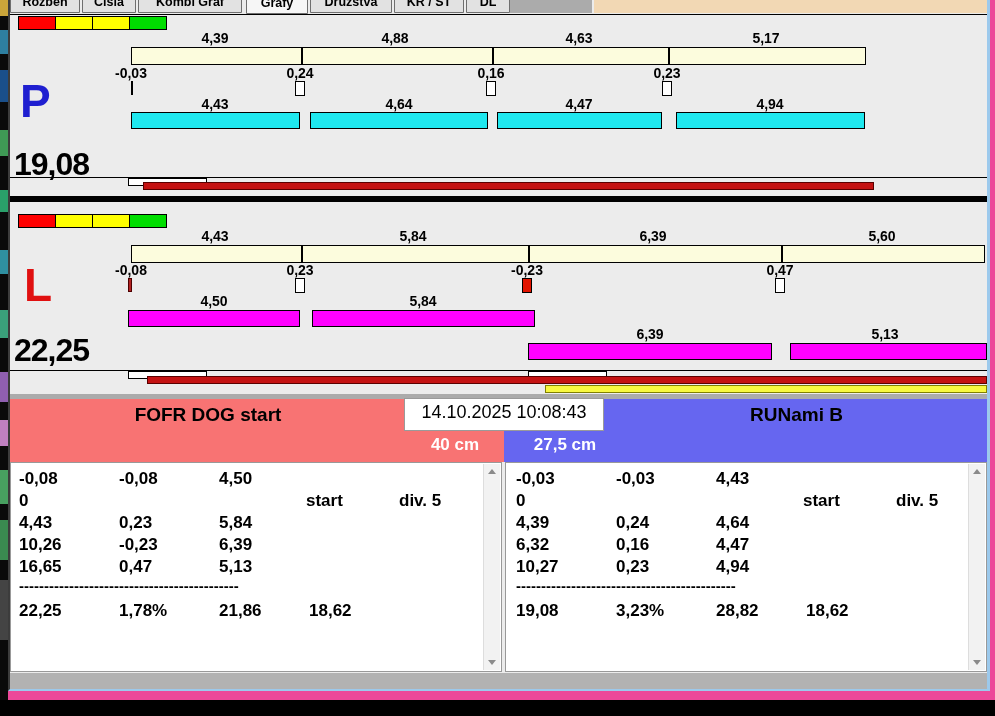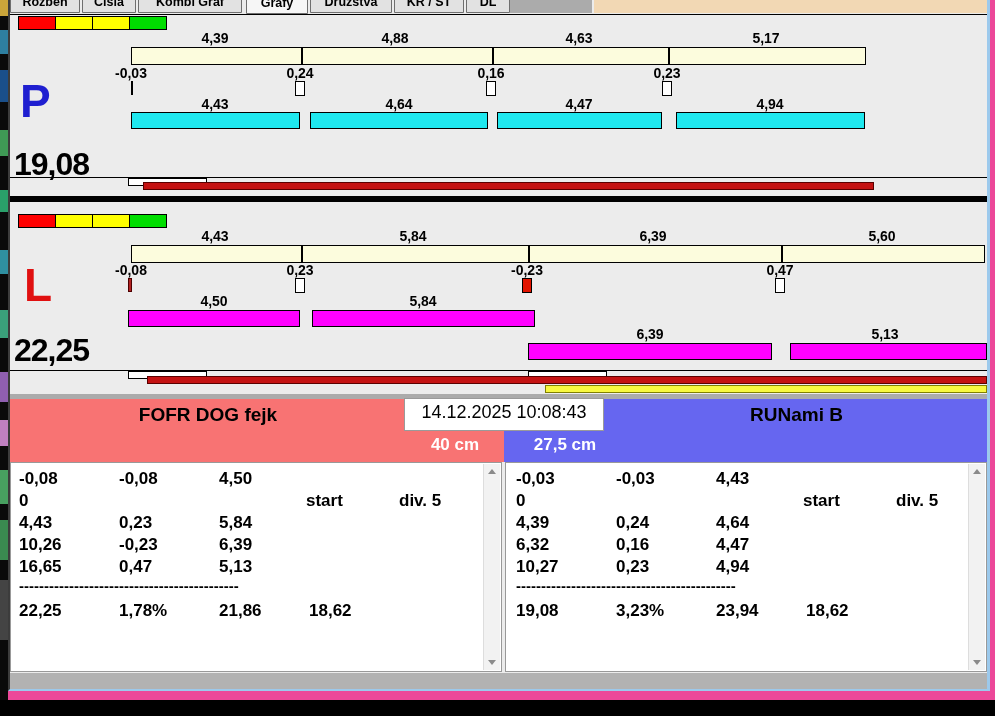--- a/index.html
+++ b/index.html
@@ -184,27 +184,27 @@
     <div class="mini mini-white" style="left:118px;top:371px;width:77px"></div>
     <div class="mini mini-white" style="left:518px;top:371px;width:77px"></div>
     <div class="mini mini-red" style="left:137px;top:376px;width:838px"></div>
     <div class="mini mini-yellow" style="left:535px;top:385px;width:440px"></div>
 
     <div id="panel-gap"></div>
 
     <div class="team-header" id="team-left-header"></div>
     <div class="team-header" id="team-right-header"></div>
 
-    <span class="team-title" style="left:0;width:396px;top:404px">FOFR DOG fejk</span>
+    <span class="team-title" style="left:0;width:396px;top:404px">FOFR DOG start</span>
     <span class="jump-height" style="left:400px;width:90px;top:435px">40 cm</span>
 
     <span class="team-title" style="left:596px;width:381px;top:404px">RUNami B</span>
     <span class="jump-height" style="left:505px;width:100px;top:435px">27,5 cm</span>
 
-    <div id="datetime-box">14.12.2025 10:08:43</div>
+    <div id="datetime-box">14.10.2025 10:08:43</div>
 
     <div class="rtable" id="table-left">
       <span class="tcell" style="left:8px;top:6px">-0,08</span>
       <span class="tcell" style="left:108px;top:6px">-0,08</span>
       <span class="tcell" style="left:208px;top:6px">4,50</span>
       <span class="tcell" style="left:8px;top:28px">0</span>
       <span class="tcell" style="left:295px;top:28px">start</span>
       <span class="tcell" style="left:388px;top:28px">div. 5</span>
       <span class="tcell" style="left:8px;top:50px">4,43</span>
       <span class="tcell" style="left:108px;top:50px">0,23</span>
@@ -238,21 +238,21 @@
       <span class="tcell" style="left:210px;top:50px">4,64</span>
       <span class="tcell" style="left:10px;top:72px">6,32</span>
       <span class="tcell" style="left:110px;top:72px">0,16</span>
       <span class="tcell" style="left:210px;top:72px">4,47</span>
       <span class="tcell" style="left:10px;top:94px">10,27</span>
       <span class="tcell" style="left:110px;top:94px">0,23</span>
       <span class="tcell" style="left:210px;top:94px">4,94</span>
       <span class="tsep" style="left:10px;top:114px">--------------------------------------------</span>
       <span class="tcell" style="left:10px;top:138px">19,08</span>
       <span class="tcell" style="left:110px;top:138px">3,23%</span>
-      <span class="tcell" style="left:210px;top:138px">23,94</span>
+      <span class="tcell" style="left:210px;top:138px">28,82</span>
       <span class="tcell" style="left:300px;top:138px">18,62</span>
       <div class="scrollbar">
         <i class="chev chev-up"></i>
         <i class="chev chev-dn"></i>
       </div>
     </div>
 
     <div id="bottom-bar"></div>
   </div>
 </div>

